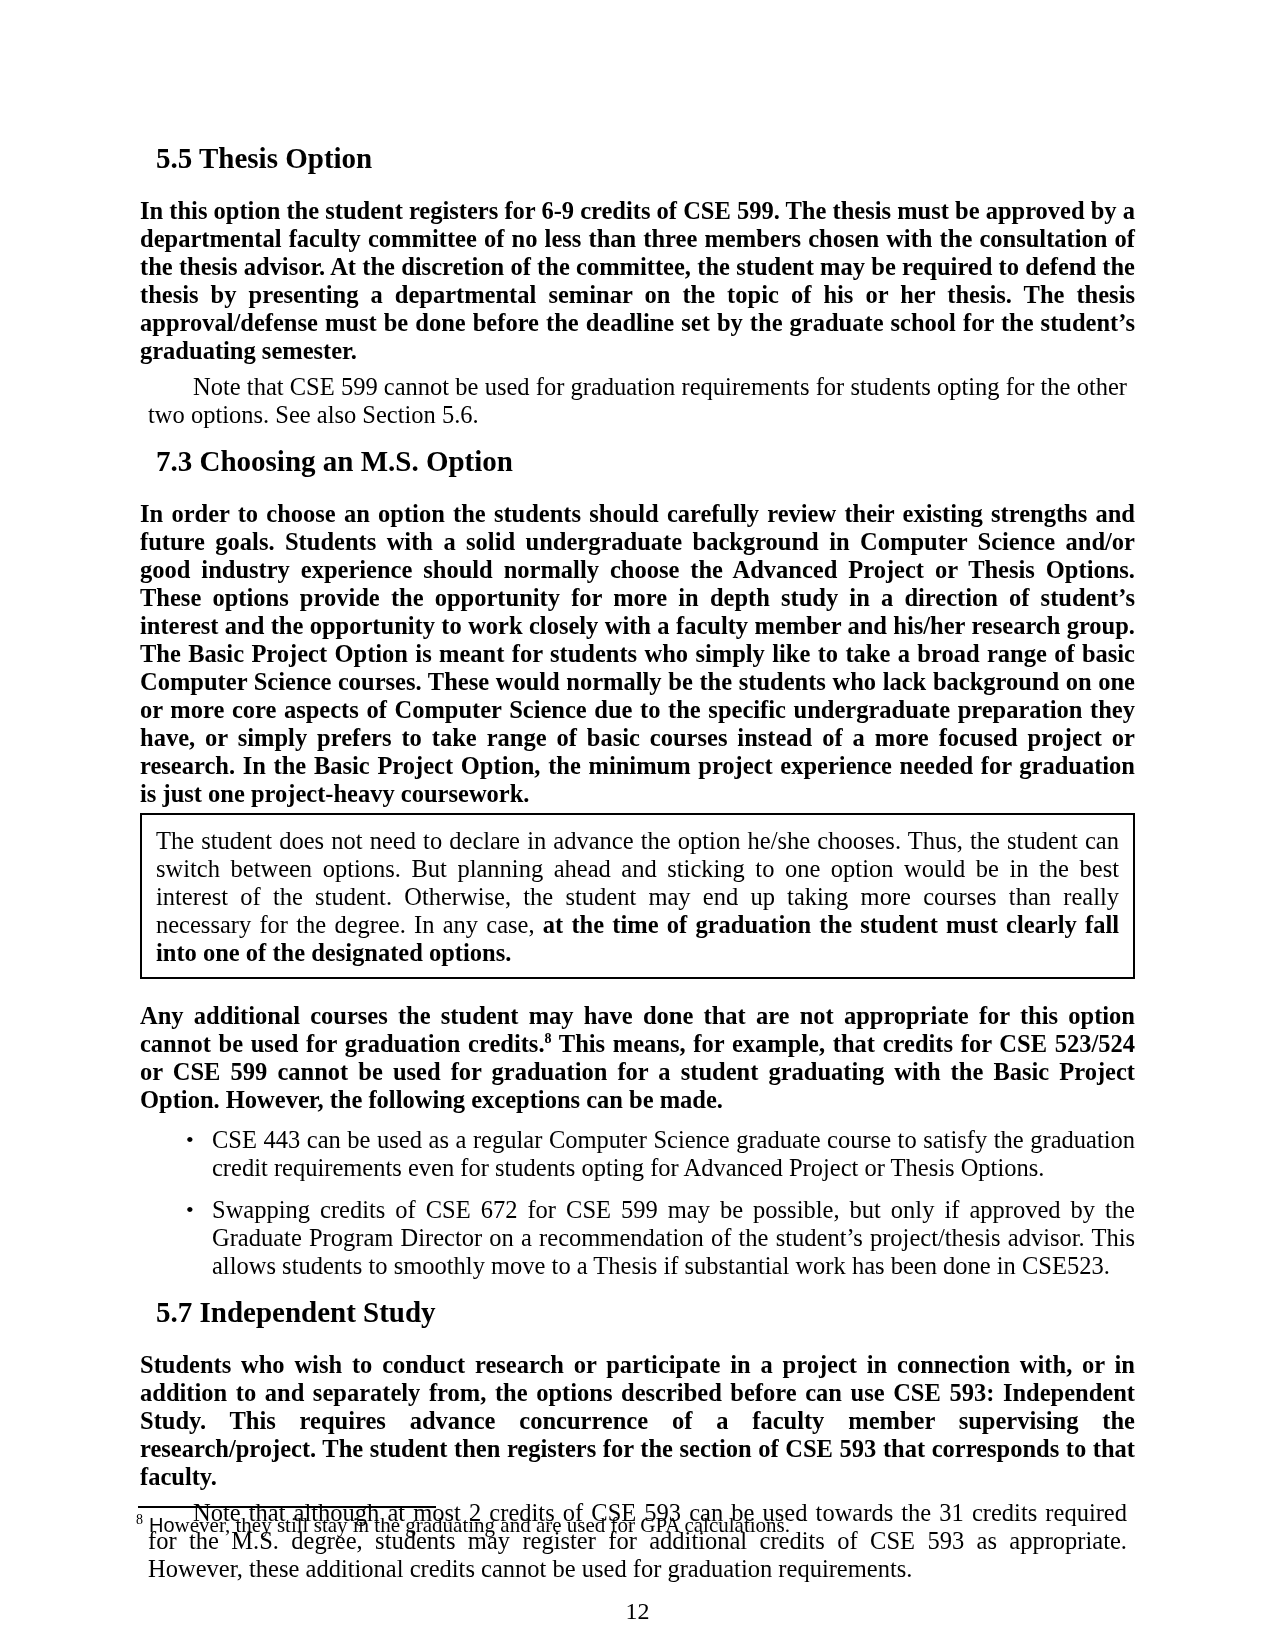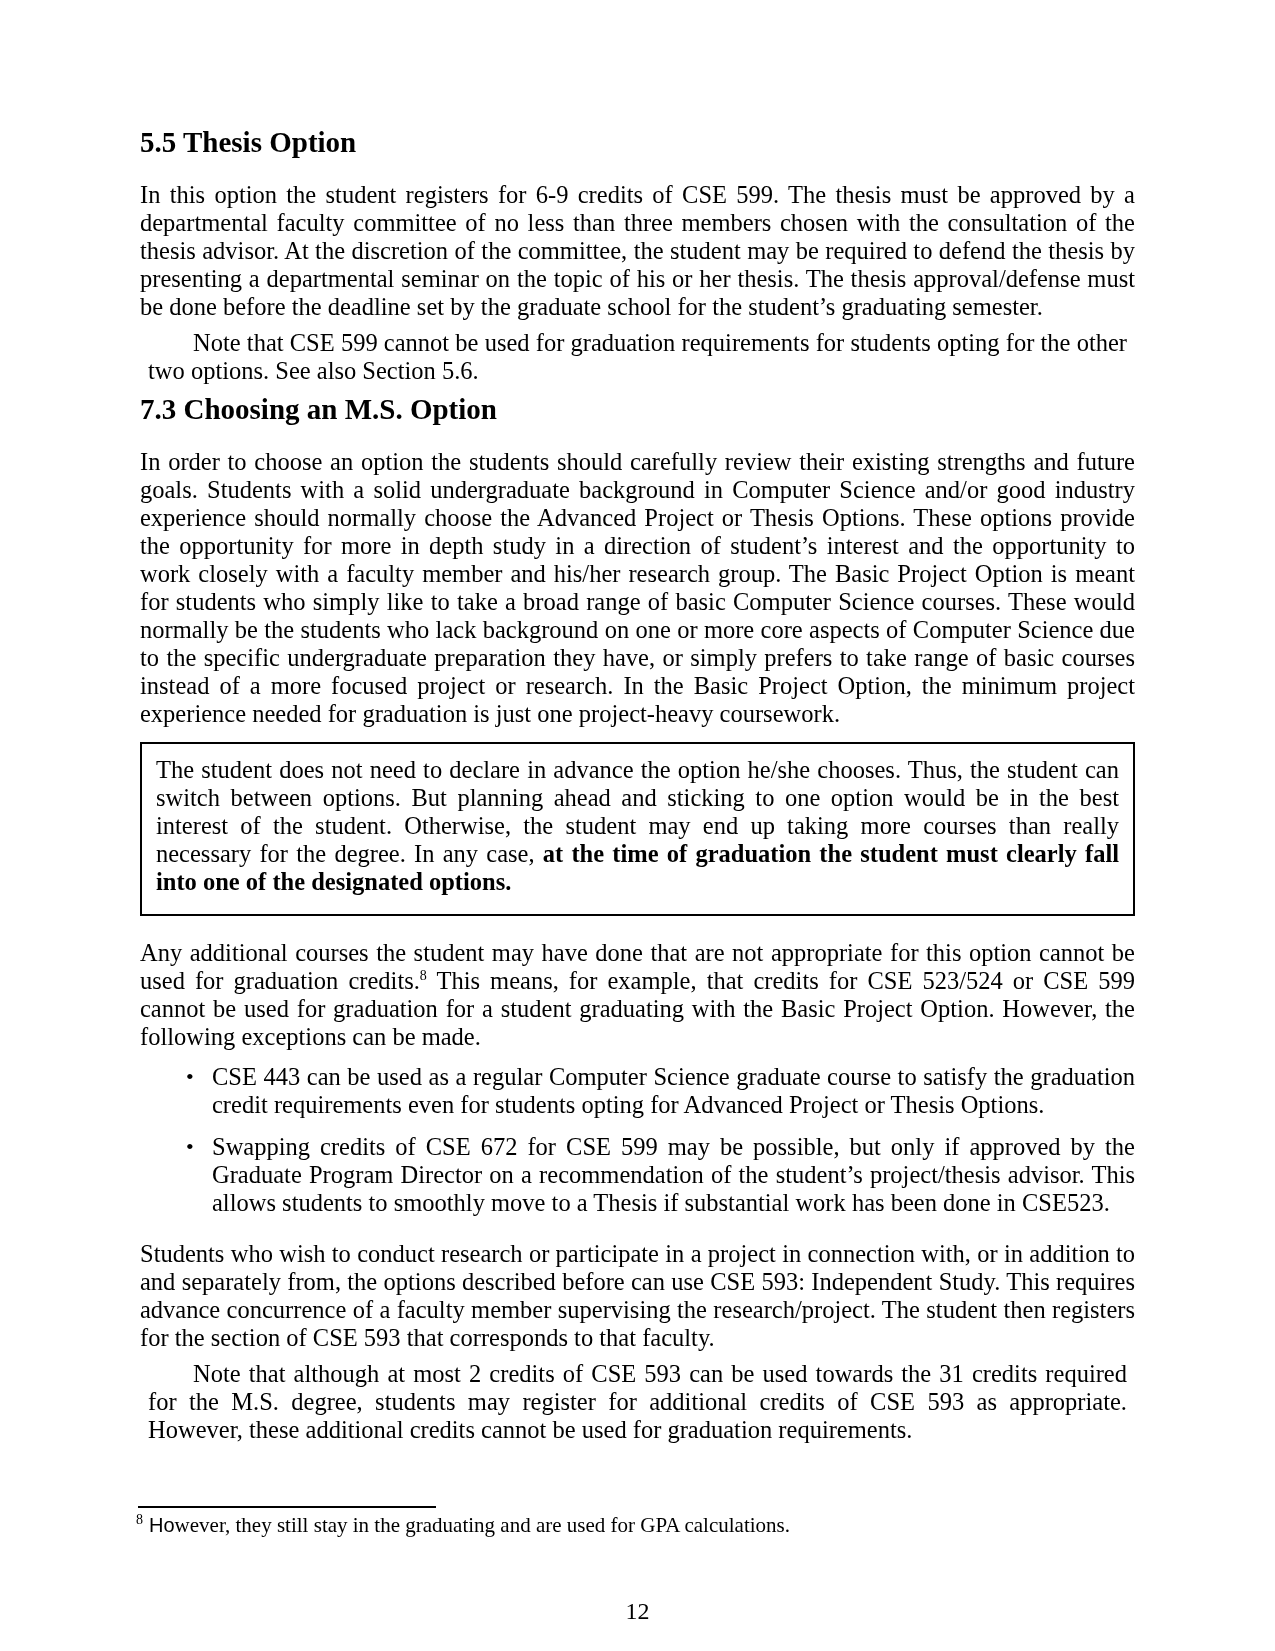--- a/index.html
+++ b/index.html
@@ -11,42 +11,43 @@
     color: #000000;
     font-family: "Liberation Serif", serif;
     box-sizing: border-box;
     padding: 126px 140px 0 140px;
     overflow: hidden;
   }
   h2.sec-heading {
     font-size: 29px;
     line-height: 32px;
     font-weight: bold;
-    margin: 0;
+    margin: 16px;
     letter-spacing: 0;
   }
   p.body-para {
     font-size: 24.5px;
     line-height: 28px;
     text-align: justify;
     margin: 23px 0 0 0;
+    font-weight: bold;
   }
   p.note-para {
     font-size: 24.5px;
     line-height: 28px;
     text-align: justify;
     text-indent: 45px;
     margin: 8px;
   }
   .heading-gap { margin-top: 28px; }
   .heading-gap-lg { margin-top: 30px; }
   .callout-box {
-    margin-top: 14px;
+    margin-top: 5px;
     border: 2px solid #000000;
-    padding: 12px 14px 18px 14px;
+    padding: 12px 14px 10px 14px;
     font-size: 24.5px;
     line-height: 28px;
     text-align: justify;
   }
   .callout-box strong { font-weight: bold; }
   sup.fn-ref {
     font-size: 14px;
     line-height: 0;
     vertical-align: super;
   }
@@ -125,20 +126,21 @@
     <li>
       <span class="bullet-dot">•</span>
       <span>CSE 443 can be used as a regular Computer Science graduate course to satisfy the graduation credit requirements even for students opting for Advanced Project or Thesis Options.</span>
     </li>
     <li>
       <span class="bullet-dot">•</span>
       <span>Swapping credits of CSE 672 for CSE 599 may be possible, but only if approved by the Graduate Program Director on a recommendation of the student’s project/thesis advisor. This allows students to smoothly move to a Thesis if substantial work has been done in CSE523.</span>
     </li>
   </ul>
 
+  <h2 class="sec-heading heading-gap-lg">5.7 Independent Study</h2>
   <p class="body-para">Students who wish to conduct research or participate in a project in connection with, or in addition to and separately from, the options described before can use CSE 593: Independent Study. This requires advance concurrence of a faculty member supervising the research/project. The student then registers for the section of CSE 593 that corresponds to that faculty.</p>
   <p class="note-para">Note that although at most 2 credits of CSE 593 can be used towards the 31 credits required for the M.S. degree, students may register for additional credits of CSE 593 as appropriate. However, these additional credits cannot be used for graduation requirements.</p>
 
   <div class="footnote-divider"></div>
   <div class="footnote">
     <span class="fn-marker">8</span><span class="fn-lead">Ho</span><span>wever, they still stay in the graduating and are used for GPA calculations.</span>
   </div>
 
   <div class="page-number">12</div>
 

